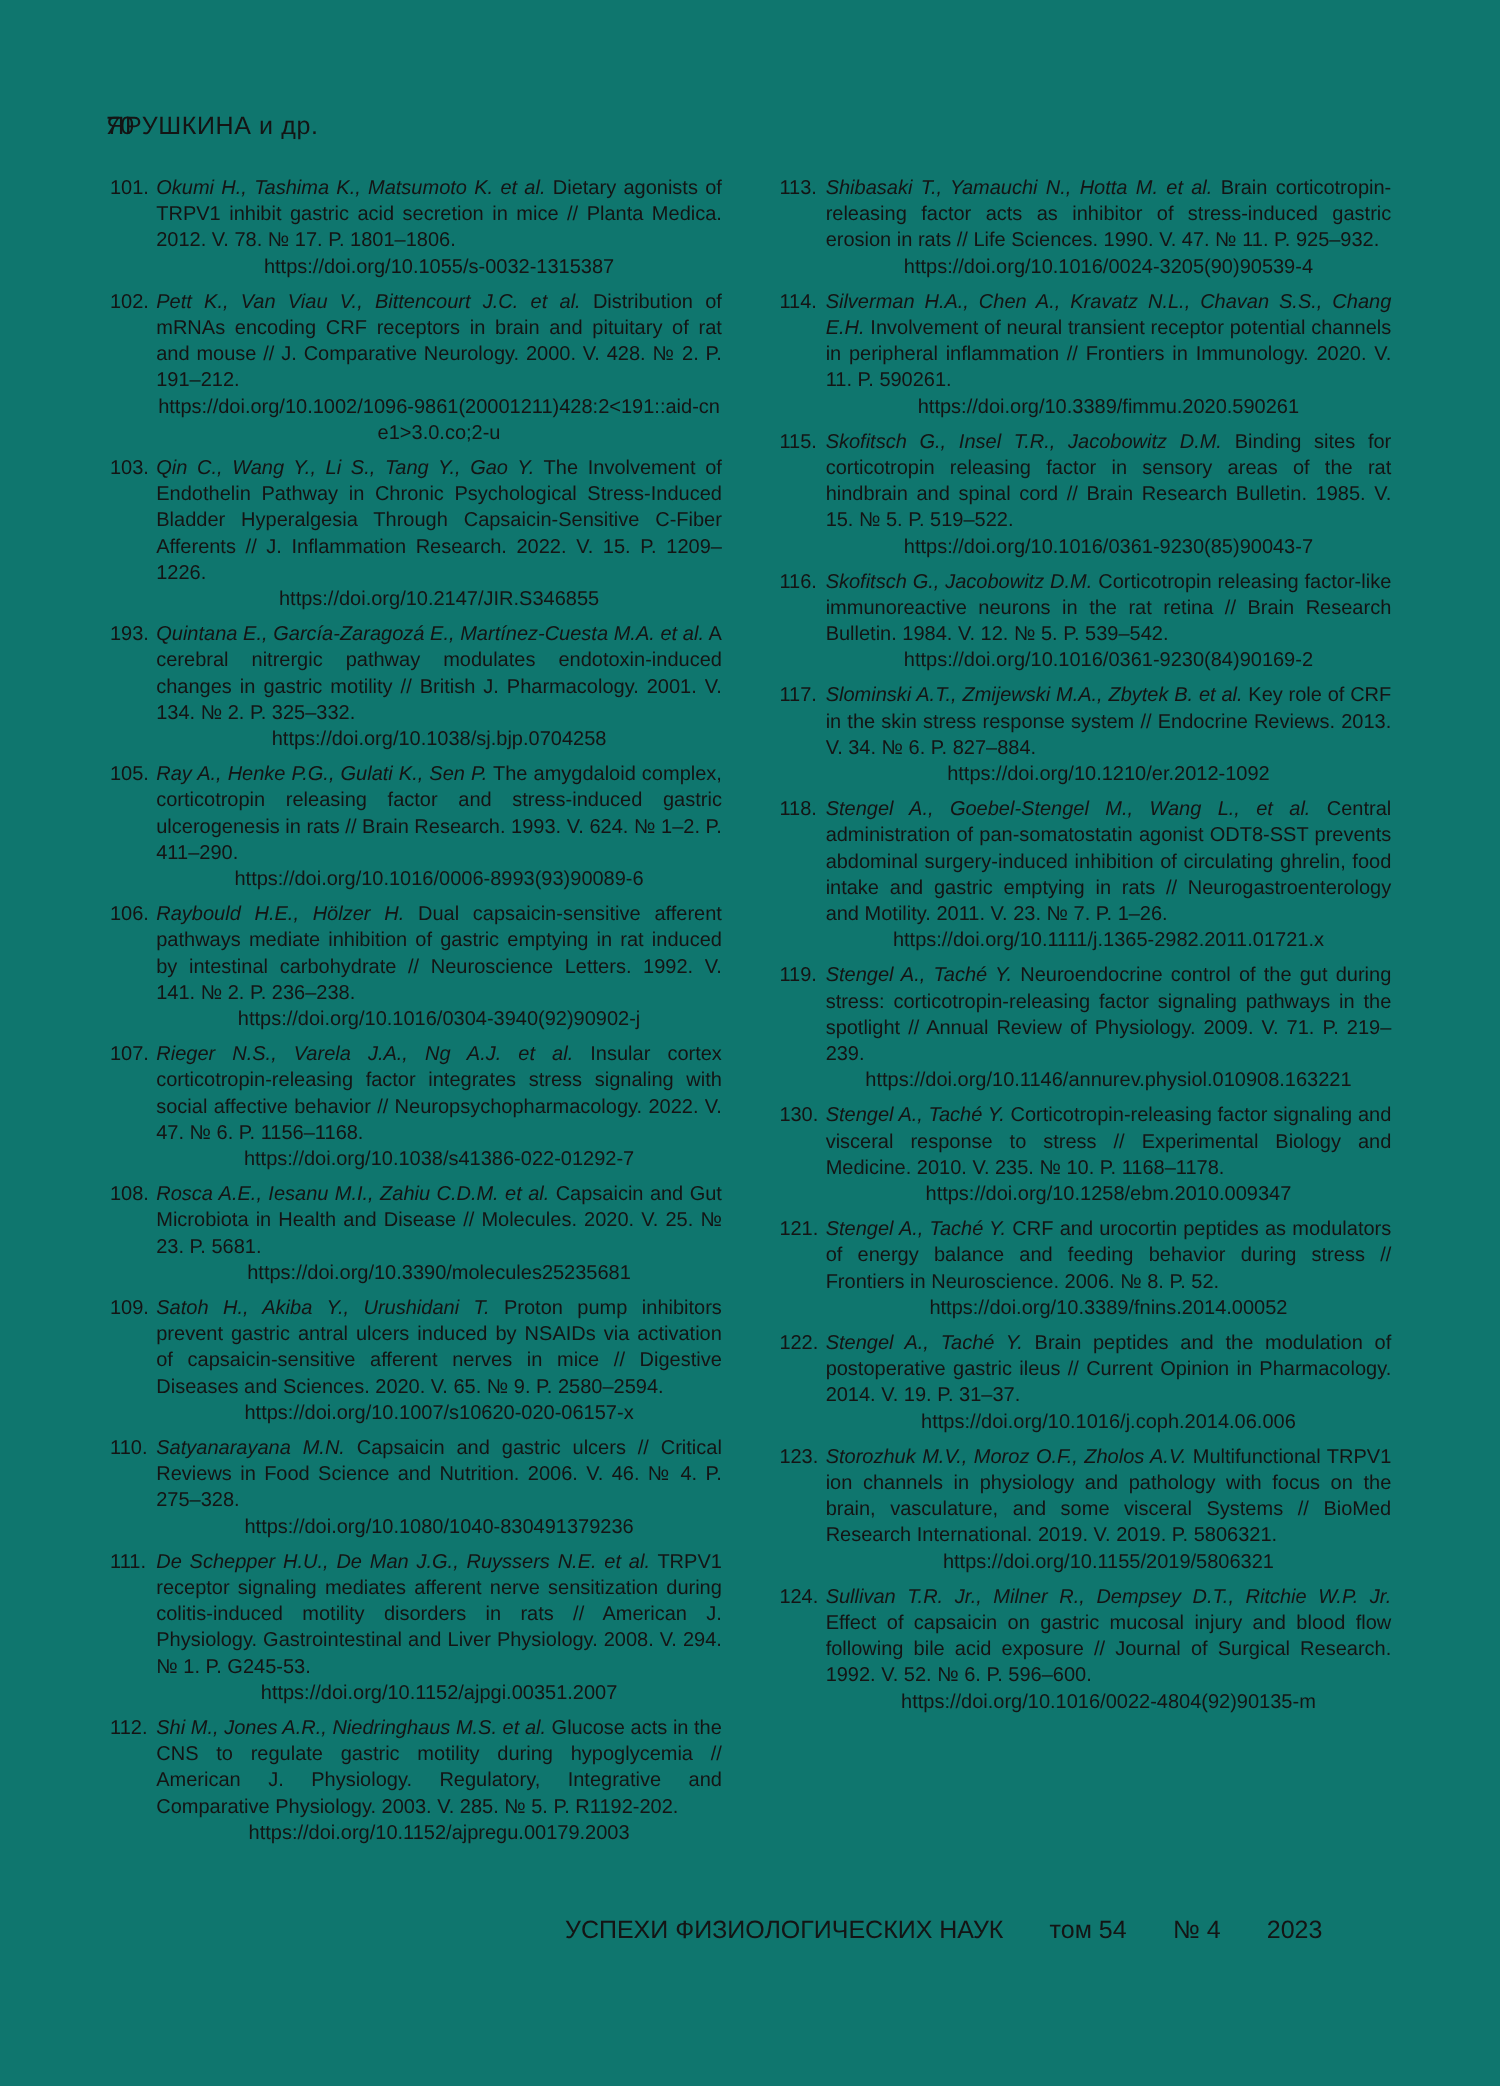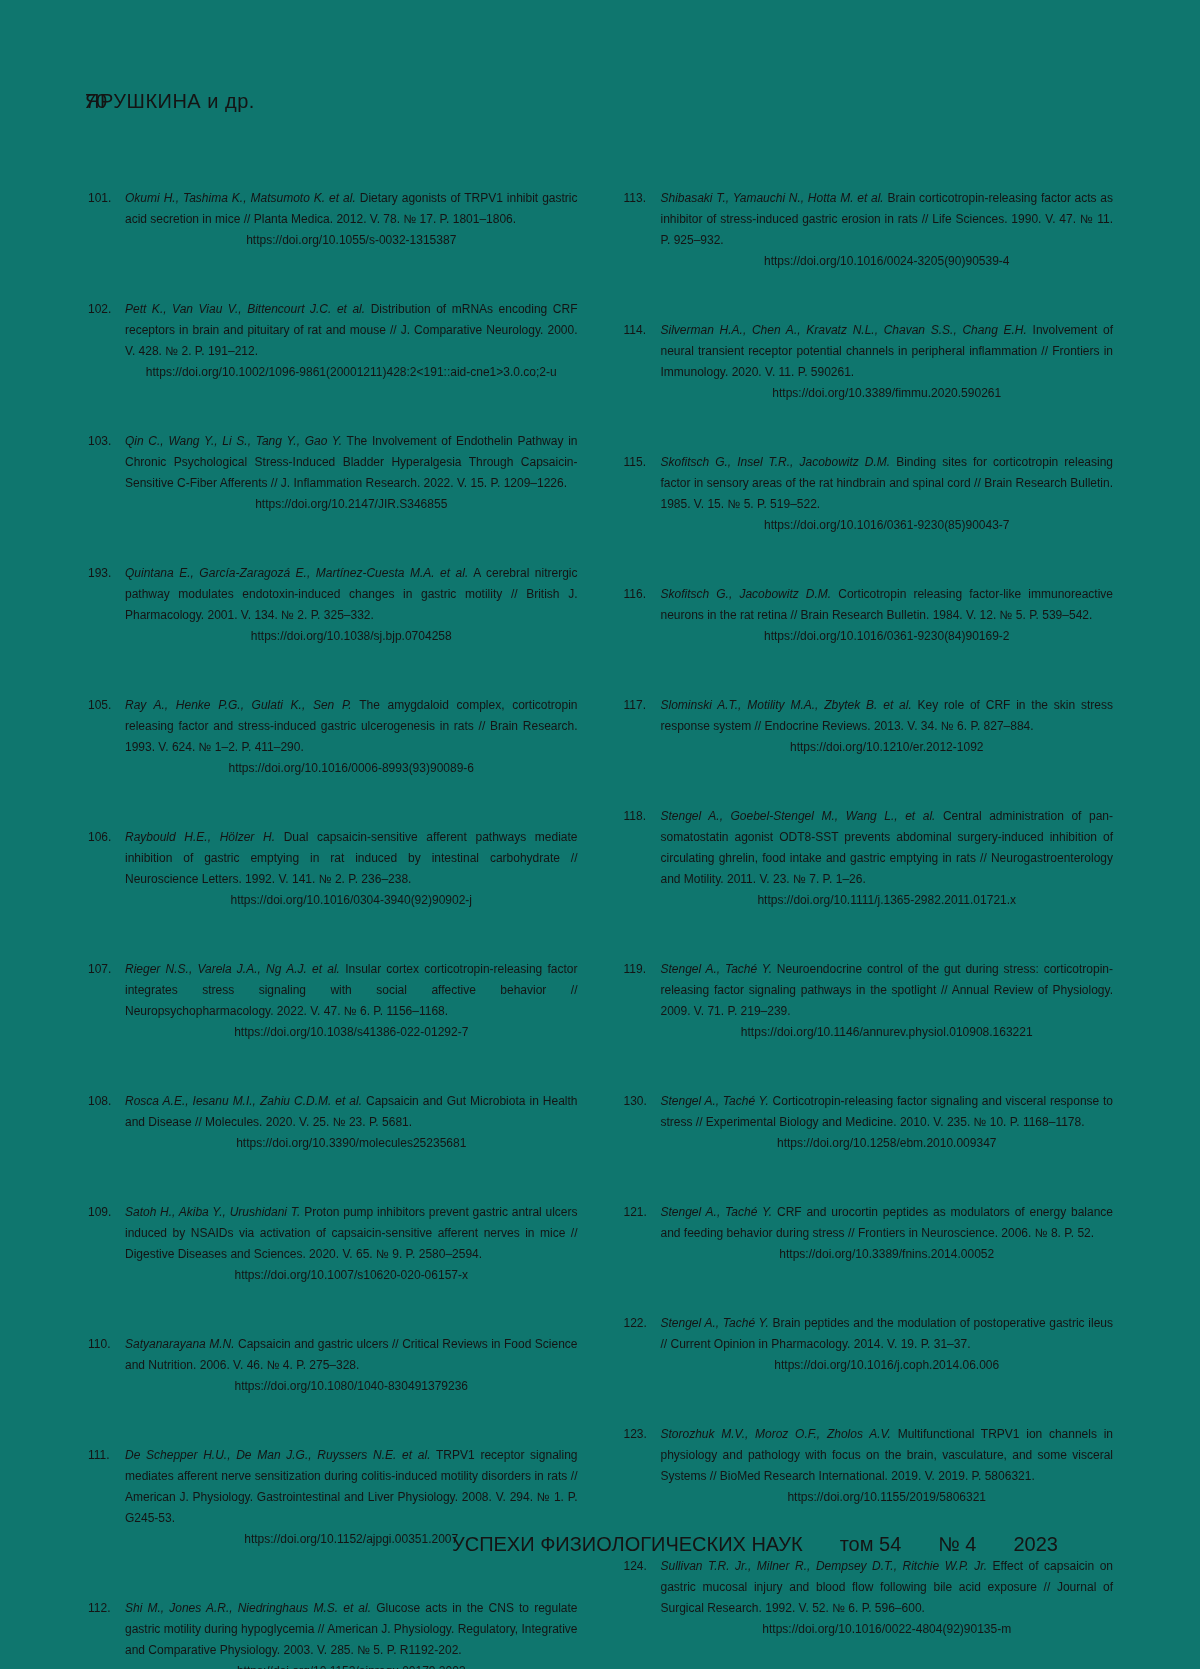--- a/index.html
+++ b/index.html
@@ -23,23 +23,23 @@
   }
   .columns{
     position:absolute;top:140px;left:88px;width:1025px;
     display:flex;gap:46px;
   }
   .col{flex:1 1 0;min-width:0;}
   .ref{
     position:relative;
     padding-left:37px;
     margin-bottom:7px;
-    font-size:12px;line-height:21px;
+    font-size:16px;line-height:21px;
     text-align:justify;
-    -webkit-hyphens:auto;hyphens:auto;margin-top:48px;
+    -webkit-hyphens:auto;hyphens:auto;
   }
   .ref-num{position:absolute;left:0;top:0;font-style:normal;}
   .ref-authors{font-style:italic;}
   .ref-url{
     display:block;
     text-align:center;
     overflow-wrap:anywhere;
     word-break:break-all;
   }
   .page-footer{
@@ -71,21 +71,21 @@
       <div class="ref"><span class="ref-num">109.</span><span class="ref-authors">Satoh H., Akiba Y., Urushidani T.</span> <span class="ref-text">Proton pump inhibitors prevent gastric antral ulcers induced by NSAIDs via activation of capsaicin-sensitive afferent nerves in mice // Digestive Diseases and Sciences. 2020. V. 65. № 9. P. 2580–2594.</span><span class="ref-url">https://doi.org/10.1007/s10620-020-06157-x</span></div>
       <div class="ref"><span class="ref-num">110.</span><span class="ref-authors">Satyanarayana M.N.</span> <span class="ref-text">Capsaicin and gastric ulcers // Critical Reviews in Food Science and Nutrition. 2006. V. 46. № 4. P. 275–328.</span><span class="ref-url">https://doi.org/10.1080/1040-830491379236</span></div>
       <div class="ref"><span class="ref-num">111.</span><span class="ref-authors">De Schepper H.U., De Man J.G., Ruyssers N.E. et al.</span> <span class="ref-text">TRPV1 receptor signaling mediates afferent nerve sensitization during colitis-induced motility disorders in rats // American J. Physiology. Gastrointestinal and Liver Physiology. 2008. V. 294. № 1. P. G245-53.</span><span class="ref-url">https://doi.org/10.1152/ajpgi.00351.2007</span></div>
       <div class="ref"><span class="ref-num">112.</span><span class="ref-authors">Shi M., Jones A.R., Niedringhaus M.S. et al.</span> <span class="ref-text">Glucose acts in the CNS to regulate gastric motility during hypoglycemia // American J. Physiology. Regulatory, Integrative and Comparative Physiology. 2003. V. 285. № 5. P. R1192-202.</span><span class="ref-url">https://doi.org/10.1152/ajpregu.00179.2003</span></div>
     </div>
     <div class="col">
       <div class="ref"><span class="ref-num">113.</span><span class="ref-authors">Shibasaki T., Yamauchi N., Hotta M. et al.</span> <span class="ref-text">Brain corticotropin-releasing factor acts as inhibitor of stress-induced gastric erosion in rats // Life Sciences. 1990. V. 47. № 11. P. 925–932.</span><span class="ref-url">https://doi.org/10.1016/0024-3205(90)90539-4</span></div>
       <div class="ref"><span class="ref-num">114.</span><span class="ref-authors">Silverman H.A., Chen A., Kravatz N.L., Chavan S.S., Chang E.H.</span> <span class="ref-text">Involvement of neural transient receptor potential channels in peripheral inflammation // Frontiers in Immunology. 2020. V. 11. P. 590261.</span><span class="ref-url">https://doi.org/10.3389/fimmu.2020.590261</span></div>
       <div class="ref"><span class="ref-num">115.</span><span class="ref-authors">Skofitsch G., Insel T.R., Jacobowitz D.M.</span> <span class="ref-text">Binding sites for corticotropin releasing factor in sensory areas of the rat hindbrain and spinal cord // Brain Research Bulletin. 1985. V. 15. № 5. P. 519–522.</span><span class="ref-url">https://doi.org/10.1016/0361-9230(85)90043-7</span></div>
       <div class="ref"><span class="ref-num">116.</span><span class="ref-authors">Skofitsch G., Jacobowitz D.M.</span> <span class="ref-text">Corticotropin releasing factor-like immunoreactive neurons in the rat retina // Brain Research Bulletin. 1984. V. 12. № 5. P. 539–542.</span><span class="ref-url">https://doi.org/10.1016/0361-9230(84)90169-2</span></div>
-      <div class="ref"><span class="ref-num">117.</span><span class="ref-authors">Slominski A.T., Motility M.A., Zbytek B. et al.</span> <span class="ref-text">Key role of CRF in the skin stress response system // Endocrine Reviews. 2013. V. 34. № 6. P. 827–884.</span><span class="ref-url">https://doi.org/10.1210/er.2012-1092</span></div>
+      <div class="ref"><span class="ref-num">117.</span><span class="ref-authors">Slominski A.T., Zmijewski M.A., Zbytek B. et al.</span> <span class="ref-text">Key role of CRF in the skin stress response system // Endocrine Reviews. 2013. V. 34. № 6. P. 827–884.</span><span class="ref-url">https://doi.org/10.1210/er.2012-1092</span></div>
       <div class="ref"><span class="ref-num">118.</span><span class="ref-authors">Stengel A., Goebel-Stengel M., Wang L., et al.</span> <span class="ref-text">Central administration of pan-somatostatin agonist ODT8-SST prevents abdominal surgery-induced inhibition of circulating ghrelin, food intake and gastric emptying in rats // Neurogastroenterology and Motility. 2011. V. 23. № 7. P. 1–26.</span><span class="ref-url">https://doi.org/10.1111/j.1365-2982.2011.01721.x</span></div>
       <div class="ref"><span class="ref-num">119.</span><span class="ref-authors">Stengel A., Taché Y.</span> <span class="ref-text">Neuroendocrine control of the gut during stress: corticotropin-releasing factor signaling pathways in the spotlight // Annual Review of Physiology. 2009. V. 71. P. 219–239.</span><span class="ref-url">https://doi.org/10.1146/annurev.physiol.010908.163221</span></div>
       <div class="ref"><span class="ref-num">130.</span><span class="ref-authors">Stengel A., Taché Y.</span> <span class="ref-text">Corticotropin-releasing factor signaling and visceral response to stress // Experimental Biology and Medicine. 2010. V. 235. № 10. P. 1168–1178.</span><span class="ref-url">https://doi.org/10.1258/ebm.2010.009347</span></div>
       <div class="ref"><span class="ref-num">121.</span><span class="ref-authors">Stengel A., Taché Y.</span> <span class="ref-text">CRF and urocortin peptides as modulators of energy balance and feeding behavior during stress // Frontiers in Neuroscience. 2006. № 8. P. 52.</span><span class="ref-url">https://doi.org/10.3389/fnins.2014.00052</span></div>
       <div class="ref"><span class="ref-num">122.</span><span class="ref-authors">Stengel A., Taché Y.</span> <span class="ref-text">Brain peptides and the modulation of postoperative gastric ileus // Current Opinion in Pharmacology. 2014. V. 19. P. 31–37.</span><span class="ref-url">https://doi.org/10.1016/j.coph.2014.06.006</span></div>
       <div class="ref"><span class="ref-num">123.</span><span class="ref-authors">Storozhuk M.V., Moroz O.F., Zholos A.V.</span> <span class="ref-text">Multifunctional TRPV1 ion channels in physiology and pathology with focus on the brain, vasculature, and some visceral Systems // BioMed Research International. 2019. V. 2019. P. 5806321.</span><span class="ref-url">https://doi.org/10.1155/2019/5806321</span></div>
       <div class="ref"><span class="ref-num">124.</span><span class="ref-authors">Sullivan T.R. Jr., Milner R., Dempsey D.T., Ritchie W.P. Jr.</span> <span class="ref-text">Effect of capsaicin on gastric mucosal injury and blood flow following bile acid exposure // Journal of Surgical Research. 1992. V. 52. № 6. P. 596–600.</span><span class="ref-url">https://doi.org/10.1016/0022-4804(92)90135-m</span></div>
     </div>
   </div>
 

